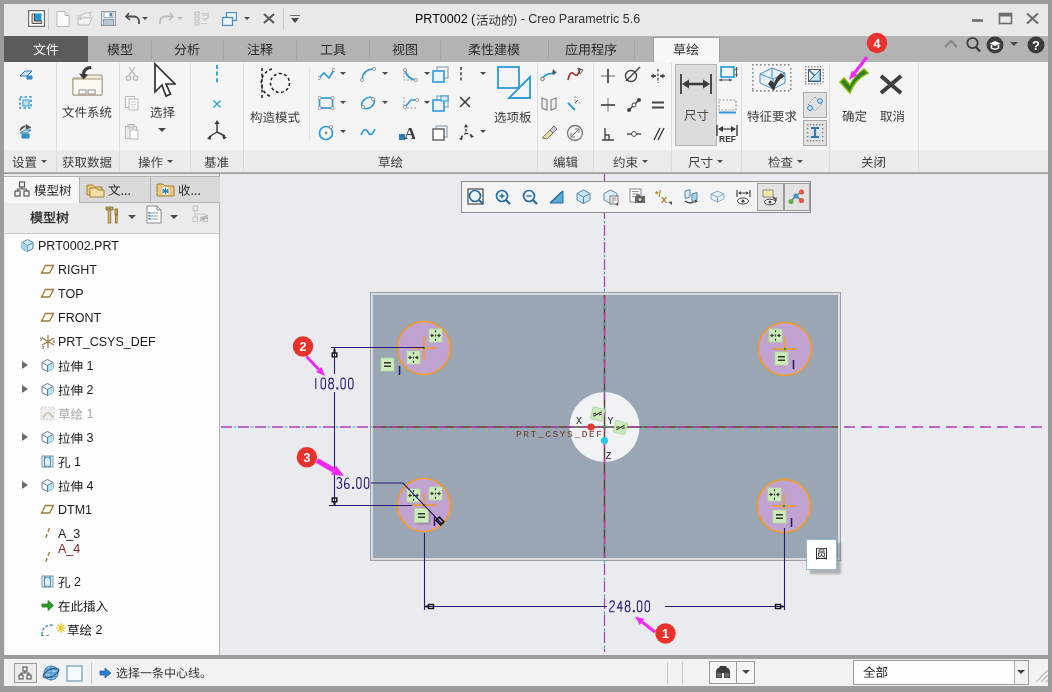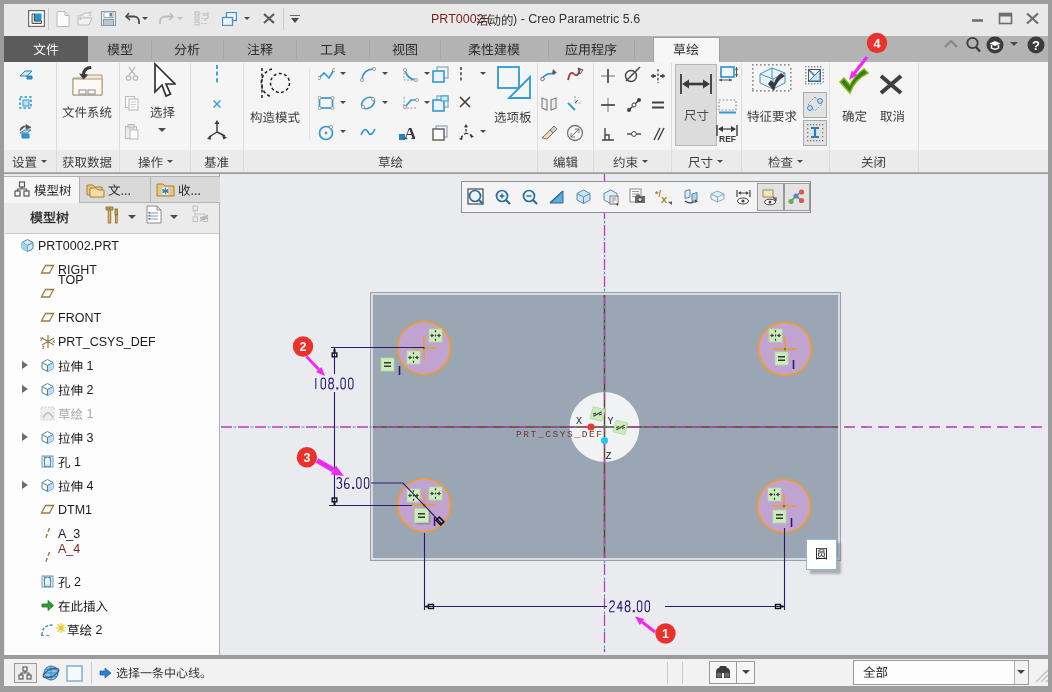--- a/index.html
+++ b/index.html
@@ -56,21 +56,21 @@
     </svg>
 <div style="position:absolute;left:244px;top:17px;width:0;height:0;border-left:3.5px solid transparent;border-right:3.5px solid transparent;border-top:3.5px solid #4a4a4a"></div>
 <svg style="position:absolute;left:262px;top:12px;" width="14" height="13" viewBox="0 0 14 13" xmlns="http://www.w3.org/2000/svg">
       <path d="M2 2 L12 11 M12 2 L2 11" stroke="#5a5a5a" stroke-width="2.2"></path>
     </svg>
 <div style="position:absolute;left:283px;top:8px;width:1px;height:22px;background:#c9c9c9"></div>
 <svg style="position:absolute;left:290px;top:15px;" width="10" height="9" viewBox="0 0 10 9" xmlns="http://www.w3.org/2000/svg">
       <path d="M0 0 H10" stroke="#4a4a4a" stroke-width="1.6"></path>
       <path d="M1 3 L5 8 L9 3 Z" fill="#4a4a4a"></path>
     </svg>
-<div style="position:absolute;left:431px;top:12.0px;font:400 12.5px 'Liberation Sans',sans-serif;color:#7f1d1d;white-space:nowrap">PRT0002 (</div>
+<div style="position:absolute;left:415.0px;top:12.0px;font:400 12.5px 'Liberation Sans',sans-serif;color:#000000;white-space:nowrap">PRT0002 (</div>
 <div style="position:absolute;left:475.5px;top:12.5px;line-height:0"><svg width="37.5" height="16" viewBox="0 0 37.5 16" xmlns="http://www.w3.org/2000/svg" fill="#333">
         <path transform="translate(0.00,11.88) scale(0.01250)" d="M91 -774C152 -741 236 -693 278 -662L322 -724C279 -752 194 -798 133 -827ZM42 -499C103 -466 186 -418 227 -390L269 -452C226 -480 142 -525 83 -554ZM65 16 129 67C188 -26 258 -151 311 -257L256 -306C198 -193 119 -61 65 16ZM320 -547V-475H609V-309H392V79H462V36H819V74H891V-309H680V-475H957V-547H680V-722C767 -737 848 -756 914 -778L854 -836C743 -797 540 -765 367 -747C375 -730 385 -701 389 -683C460 -690 535 -699 609 -710V-547ZM462 -32V-240H819V-32Z"></path>
         <path transform="translate(12.50,11.88) scale(0.01250)" d="M89 -758V-691H476V-758ZM653 -823C653 -752 653 -680 650 -609H507V-537H647C635 -309 595 -100 458 25C478 36 504 61 517 79C664 -61 707 -289 721 -537H870C859 -182 846 -49 819 -19C809 -7 798 -4 780 -4C759 -4 706 -4 650 -10C663 12 671 43 673 64C726 68 781 68 812 65C844 62 864 53 884 27C919 -17 931 -159 945 -571C945 -582 945 -609 945 -609H724C726 -680 727 -752 727 -823ZM89 -44 90 -45V-43C113 -57 149 -68 427 -131L446 -64L512 -86C493 -156 448 -275 410 -365L348 -348C368 -301 388 -246 406 -194L168 -144C207 -234 245 -346 270 -451H494V-520H54V-451H193C167 -334 125 -216 111 -183C94 -145 81 -118 65 -113C74 -95 85 -59 89 -44Z"></path>
         <path transform="translate(25.00,11.88) scale(0.01250)" d="M552 -423C607 -350 675 -250 705 -189L769 -229C736 -288 667 -385 610 -456ZM240 -842C232 -794 215 -728 199 -679H87V54H156V-25H435V-679H268C285 -722 304 -778 321 -828ZM156 -612H366V-401H156ZM156 -93V-335H366V-93ZM598 -844C566 -706 512 -568 443 -479C461 -469 492 -448 506 -436C540 -484 572 -545 600 -613H856C844 -212 828 -58 796 -24C784 -10 773 -7 753 -7C730 -7 670 -8 604 -13C618 6 627 38 629 59C685 62 744 64 778 61C814 57 836 49 859 19C899 -30 913 -185 928 -644C929 -654 929 -682 929 -682H627C643 -729 658 -779 670 -828Z"></path>
       </svg></div>
 <div style="position:absolute;left:513.0px;top:12.0px;font:400 12.5px 'Liberation Sans',sans-serif;color:#333;white-space:nowrap">) - Creo Parametric 5.6</div>
 <svg style="position:absolute;left:970px;top:12px;" width="72" height="14" viewBox="0 0 72 14" xmlns="http://www.w3.org/2000/svg">
       <path d="M2 8.5 H13" stroke="#6e6e6e" stroke-width="2.6"></path>
       <rect x="29.5" y="1.5" width="12" height="10" fill="none" stroke="#6e6e6e" stroke-width="1.6"></rect>
       <path d="M29.5 3.2 H41.5" stroke="#6e6e6e" stroke-width="2.6"></path>
@@ -642,21 +642,21 @@
       <path d="M2 4.5 L7.5 7.5 L7.5 13.5 L2 10.5 Z" fill="#9fd4ee"></path>
     </svg>
 <div style="position:absolute;left:38.0px;top:239.0px;font:400 12.5px 'Liberation Sans',sans-serif;color:#1a1a1a;white-space:nowrap">PRT0002.PRT</div>
 <svg style="position:absolute;left:40px;top:262px;" width="15" height="15" viewBox="0 0 15 15" xmlns="http://www.w3.org/2000/svg">
       <path d="M1.5 11 L5.5 3.5 H13.5 L9.5 11 Z" fill="none" stroke="#9a7b3a" stroke-width="1.3"></path>
     </svg>
 <div style="position:absolute;left:58.0px;top:263.0px;font:400 12.5px 'Liberation Sans',sans-serif;color:#1a1a1a;white-space:nowrap">RIGHT</div>
 <svg style="position:absolute;left:40px;top:286px;" width="15" height="15" viewBox="0 0 15 15" xmlns="http://www.w3.org/2000/svg">
       <path d="M1.5 11 L5.5 3.5 H13.5 L9.5 11 Z" fill="none" stroke="#9a7b3a" stroke-width="1.3"></path>
     </svg>
-<div style="position:absolute;left:58.0px;top:273px;font:400 12.5px 'Liberation Sans',sans-serif;color:#1a1a1a;white-space:nowrap">TOP</div>
+<div style="position:absolute;left:58.0px;top:287.0px;font:400 12.5px 'Liberation Sans',sans-serif;color:#1a1a1a;white-space:nowrap">TOP</div>
 <svg style="position:absolute;left:40px;top:310px;" width="15" height="15" viewBox="0 0 15 15" xmlns="http://www.w3.org/2000/svg">
       <path d="M1.5 11 L5.5 3.5 H13.5 L9.5 11 Z" fill="none" stroke="#9a7b3a" stroke-width="1.3"></path>
     </svg>
 <div style="position:absolute;left:58.0px;top:311.0px;font:400 12.5px 'Liberation Sans',sans-serif;color:#1a1a1a;white-space:nowrap">FRONT</div>
 <svg style="position:absolute;left:40px;top:334px;" width="16" height="15" viewBox="0 0 16 15" xmlns="http://www.w3.org/2000/svg">
       <path d="M8 1 V14 M2 4 L14 11 M14 4 L2 11" stroke="#9a7b3a" stroke-width="1.2"></path>
       <text x="0" y="6" font-size="5" font-family="Liberation Sans" fill="#333">y</text>
       <text x="12.5" y="9" font-size="5" font-family="Liberation Sans" fill="#333">x</text>
       <text x="2" y="14.5" font-size="5" font-family="Liberation Sans" fill="#333">z</text>
     </svg>

